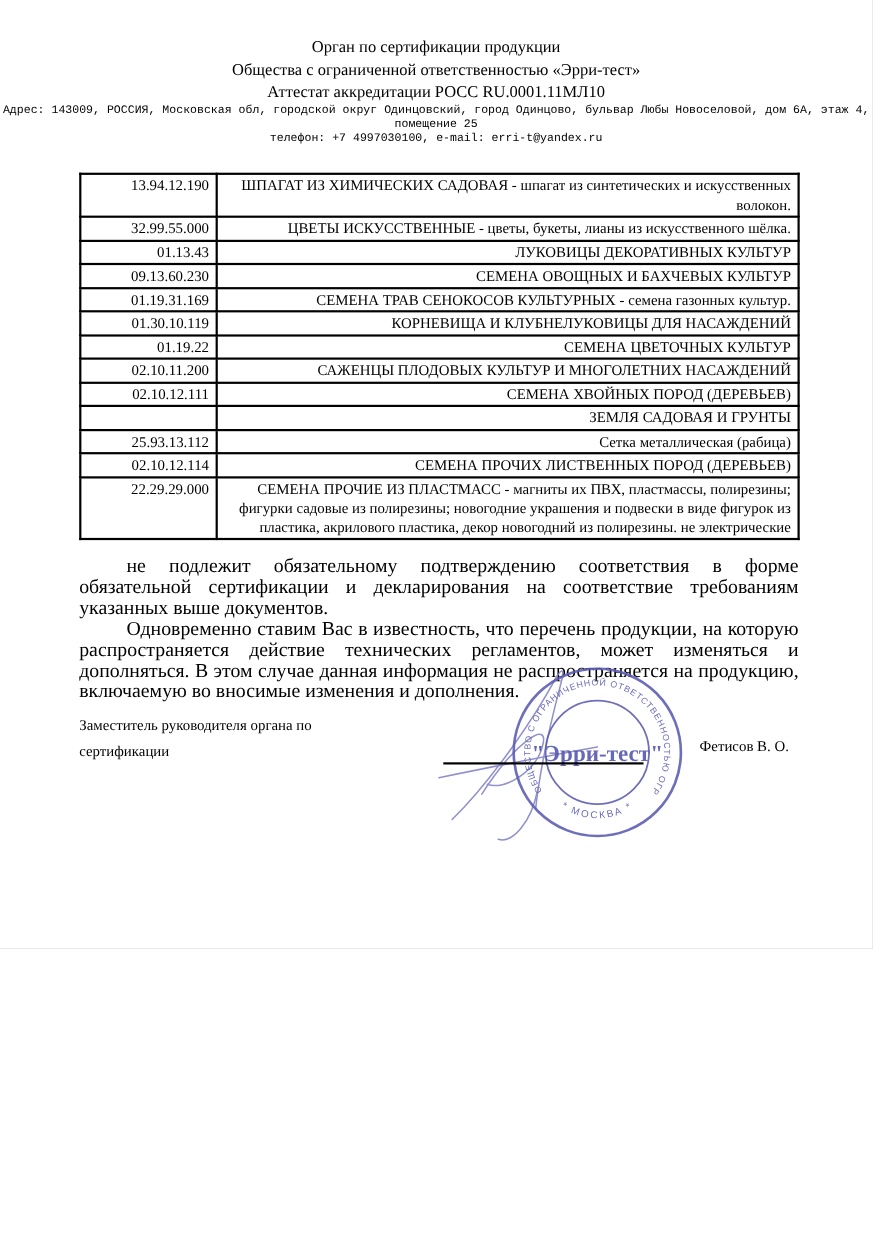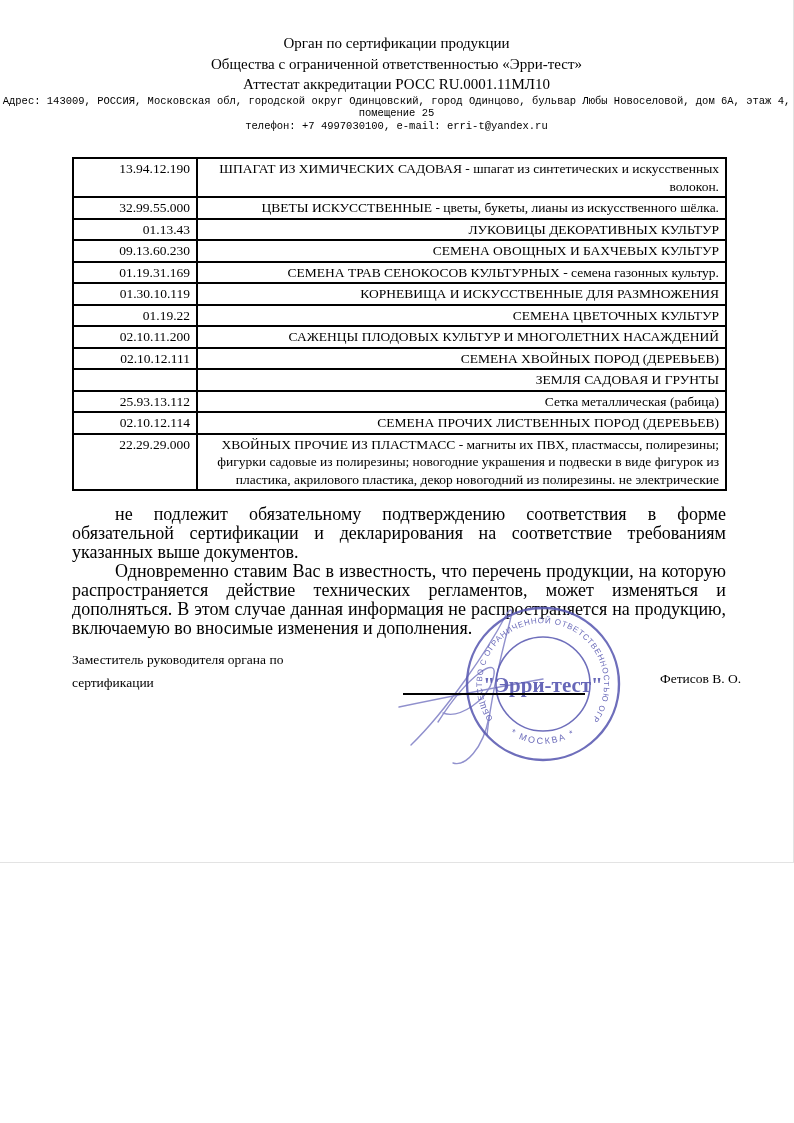--- a/index.html
+++ b/index.html
@@ -44,21 +44,21 @@
     line-height:19px;
     text-align:justify;
     text-indent:43px;
   }
   
   .sig-role{
     position:absolute;left:72px;top:648px;
     font-size:13.5px;line-height:23px;
   }
   .sig-name{
-    position:absolute;left:660px;top:671px;
+    position:absolute;left:636px;top:671px;
     font-size:13.5px;
   }
   .sig-line{
     position:absolute;left:403px;top:693px;
     width:182px;height:2px;background:#000;z-index:3;
   }
   .stamp-svg{position:absolute;left:393px;top:597px;z-index:2;}
 </style>
 </head>
 <body>
@@ -91,21 +91,21 @@
       <tr>
         <td class="code-cell">09.13.60.230</td>
         <td class="name-cell"><span>СЕМЕНА ОВОЩНЫХ И БАХЧЕВЫХ КУЛЬТУР</span><span></span></td>
       </tr>
       <tr>
         <td class="code-cell">01.19.31.169</td>
         <td class="name-cell"><span>СЕМЕНА ТРАВ СЕНОКОСОВ КУЛЬТУРНЫХ</span><span> - семена газонных культур.</span></td>
       </tr>
       <tr>
         <td class="code-cell">01.30.10.119</td>
-        <td class="name-cell"><span>КОРНЕВИЩА И ИСКУССТВЕННЫЕ ДЛЯ РАЗМНОЖЕНИЯ</span><span></span></td>
+        <td class="name-cell"><span>КОРНЕВИЩА И КЛУБНЕЛУКОВИЦЫ ДЛЯ НАСАЖДЕНИЙ</span><span></span></td>
       </tr>
       <tr>
         <td class="code-cell">01.19.22</td>
         <td class="name-cell"><span>СЕМЕНА ЦВЕТОЧНЫХ КУЛЬТУР</span><span></span></td>
       </tr>
       <tr>
         <td class="code-cell">02.10.11.200</td>
         <td class="name-cell"><span>САЖЕНЦЫ ПЛОДОВЫХ КУЛЬТУР И МНОГОЛЕТНИХ НАСАЖДЕНИЙ</span><span></span></td>
       </tr>
       <tr>
@@ -119,21 +119,21 @@
       <tr>
         <td class="code-cell">25.93.13.112</td>
         <td class="name-cell"><span>Сетка металлическая (рабица)</span><span></span></td>
       </tr>
       <tr>
         <td class="code-cell">02.10.12.114</td>
         <td class="name-cell"><span>СЕМЕНА ПРОЧИХ ЛИСТВЕННЫХ ПОРОД (ДЕРЕВЬЕВ)</span><span></span></td>
       </tr>
       <tr>
         <td class="code-cell">22.29.29.000</td>
-        <td class="name-cell"><span>ХВОЙНЫХ ПРОЧИЕ ИЗ ПЛАСТМАСС</span><span> - магниты их ПВХ, пластмассы, полирезины; фигурки садовые из полирезины;  новогодние украшения и подвески в виде фигурок из пластика, акрилового пластика, декор новогодний из полирезины. не электрические</span></td>
+        <td class="name-cell"><span>СЕМЕНА ПРОЧИЕ ИЗ ПЛАСТМАСС</span><span> - магниты их ПВХ, пластмассы, полирезины; фигурки садовые из полирезины;  новогодние украшения и подвески в виде фигурок из пластика, акрилового пластика, декор новогодний из полирезины. не электрические</span></td>
       </tr>
     </tbody>
   </table>
 
   <div class="content">
     <p>не подлежит обязательному подтверждению соответствия в форме обязательной сертификации и декларирования на соответствие требованиям указанных выше документов.</p>
     <p>Одновременно ставим Вас в известность, что перечень продукции, на которую распространяется действие технических регламентов, может изменяться и дополняться. В этом случае данная информация не распространяется на продукцию, включаемую во вносимые изменения и дополнения.</p>
   </div>
 
   <div class="sig-role">

